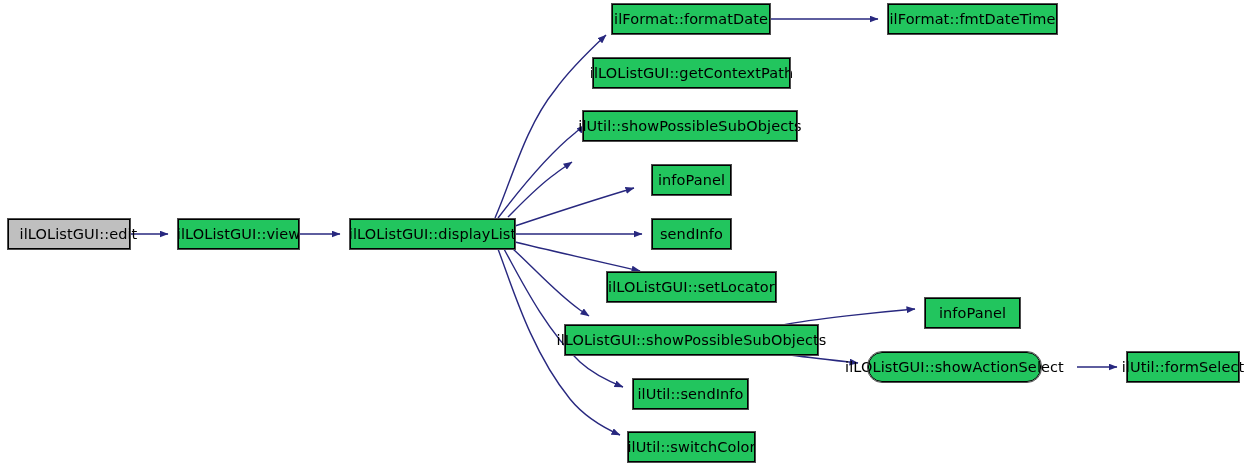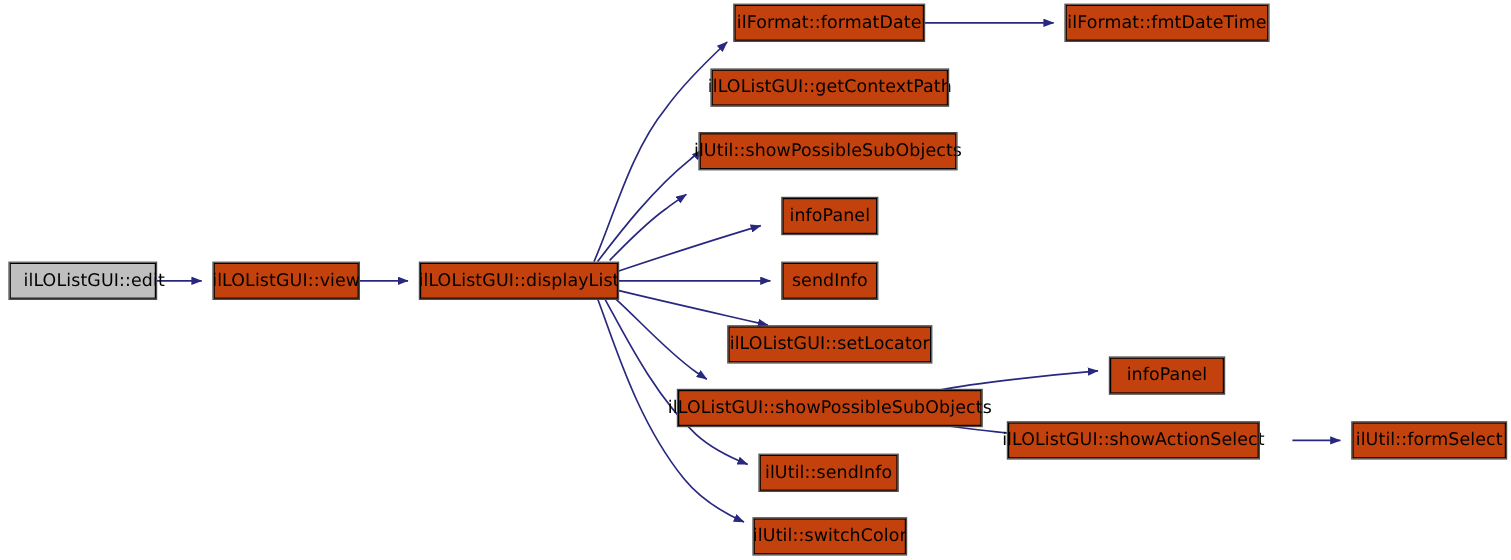--- a/index.html
+++ b/index.html
@@ -21,21 +21,21 @@
     top: 0;
     width: 1259px;
     height: 467px;
     pointer-events: none;
   }
   .node {
     position: absolute;
     box-sizing: border-box;
     border: 1px solid #000000;
     outline: 1px solid #4d4d4d;
-    background: #c2410c;
+    background: #22c55e;
     color: #000000;
     font-size: 14.5px;
     line-height: 1;
     display: flex;
     align-items: center;
     justify-content: center;
     white-space: nowrap;
     letter-spacing: 0.1px;
   }
   .node.highlight {
@@ -79,19 +79,19 @@
       <div class="node" style="left: 350px; top: 219px; width: 165px; height: 30px;">ilLOListGUI::displayList</div>
       <div class="node" style="left: 612px; top: 4px; width: 158px; height: 30px;">ilFormat::formatDate</div>
       <div class="node" style="left: 888px; top: 4px; width: 169px; height: 30px;">ilFormat::fmtDateTime</div>
       <div class="node" style="left: 593px; top: 58px; width: 197px; height: 30px;">ilLOListGUI::getContextPath</div>
       <div class="node" style="left: 583px; top: 111px; width: 214px; height: 30px;">ilUtil::showPossibleSubObjects</div>
       <div class="node" style="left: 652px; top: 165px; width: 79px; height: 30px;">infoPanel</div>
       <div class="node" style="left: 652px; top: 219px; width: 79px; height: 30px;">sendInfo</div>
       <div class="node" style="left: 607px; top: 272px; width: 169px; height: 30px;">ilLOListGUI::setLocator</div>
       <div class="node" style="left: 925px; top: 298px; width: 95px; height: 30px;">infoPanel</div>
       <div class="node" style="left: 565px; top: 325px; width: 253px; height: 30px;">ilLOListGUI::showPossibleSubObjects</div>
-      <div class="node" style="left: 840px; top: 352px; width: 209px; height: 30px;">ilLOListGUI::showActionSelect</div>
-      <div class="node" style="left: 1127px; top: 352px; width: 128px; height: 30px;">ilUtil::formSelect</div>
+      <div class="node" style="left: 868px; top: 352px; width: 173px; height: 30px; border-radius: 14px;">ilLOListGUI::showActionSelect</div>
+      <div class="node" style="left: 1127px; top: 352px; width: 112px; height: 30px;">ilUtil::formSelect</div>
       <div class="node" style="left: 633px; top: 379px; width: 115px; height: 30px;">ilUtil::sendInfo</div>
       <div class="node" style="left: 628px; top: 432px; width: 127px; height: 30px;">ilUtil::switchColor</div>
     </div>
 
 </div>
 
 </body></html>

